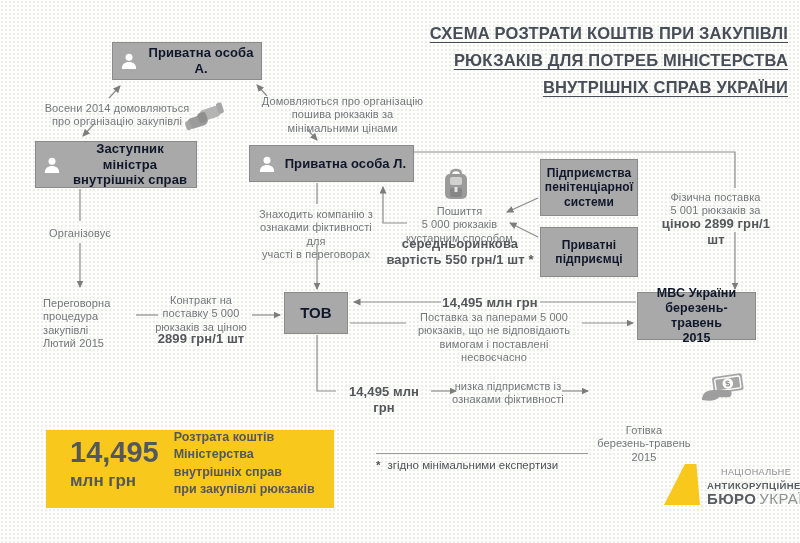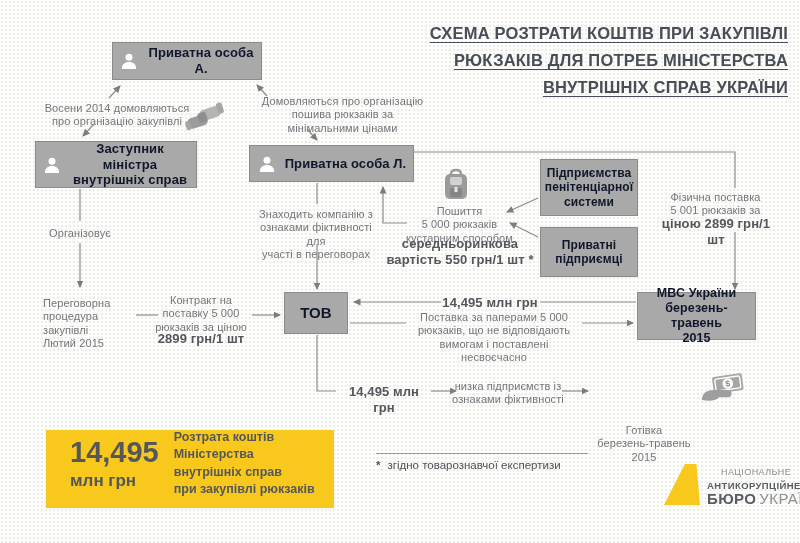--- a/index.html
+++ b/index.html
@@ -263,21 +263,21 @@
     <div class="amount">
       <span>14,495</span>
       <span class="unit">млн грн</span>
     </div>
     <div class="desc pre">Розтрата коштів
 Міністерства внутрішніх справ
 при закупівлі рюкзаків</div>
   </div>
 
   <div class="footnote">
-    <span class="mark">*</span><span>згідно товарознавчої експертизи</span>
+    <span class="mark">*</span><span>згідно мінімальними експертизи</span>
   </div>
 
   <div class="logo-wedge"></div>
   <div class="logo-text">
     <div class="logo-l1">НАЦІОНАЛЬНЕ</div>
     <div class="logo-l2">АНТИКОРУПЦІЙНЕ</div>
     <div class="logo-l3"><span class="b">БЮРО</span><span class="r">УКРАЇНИ</span></div>
   </div>
 
 </div>

